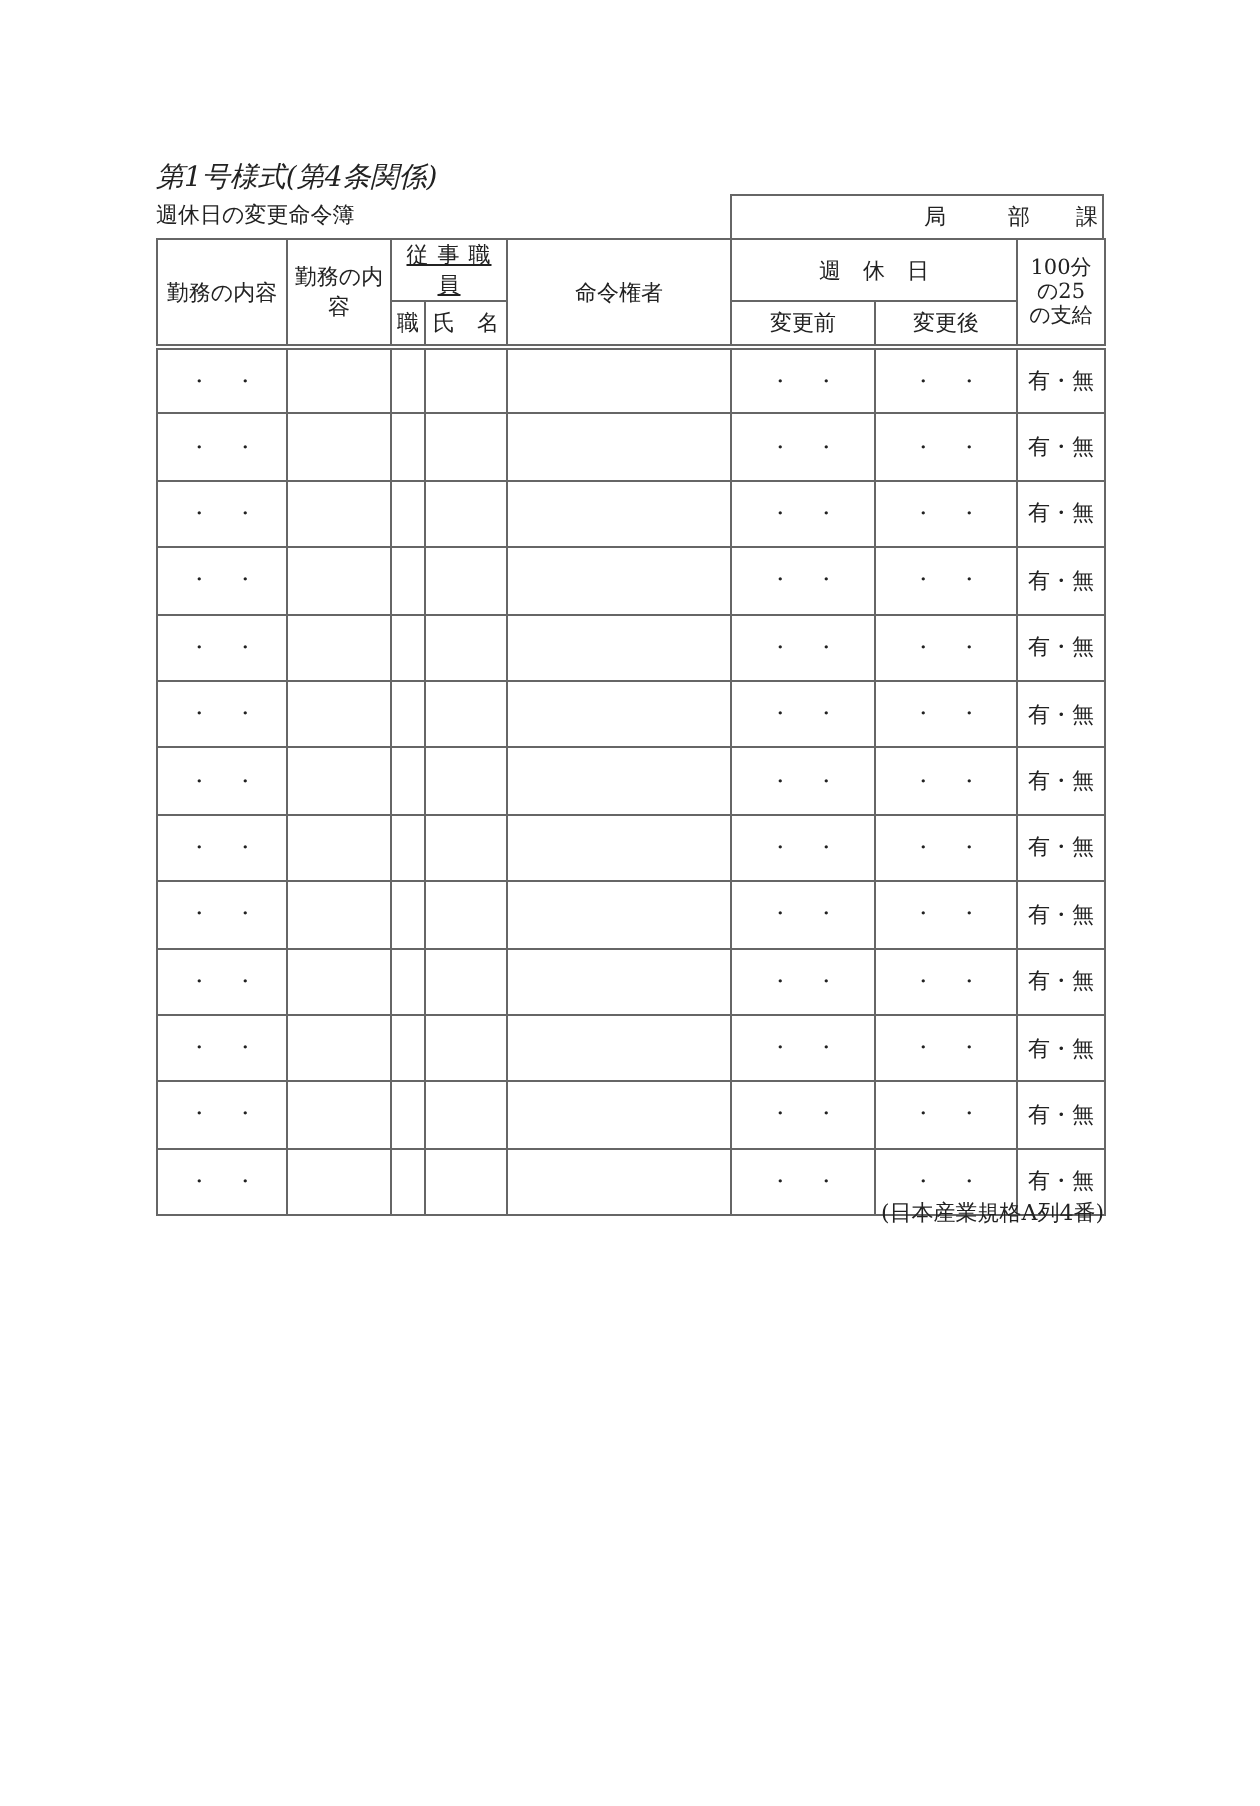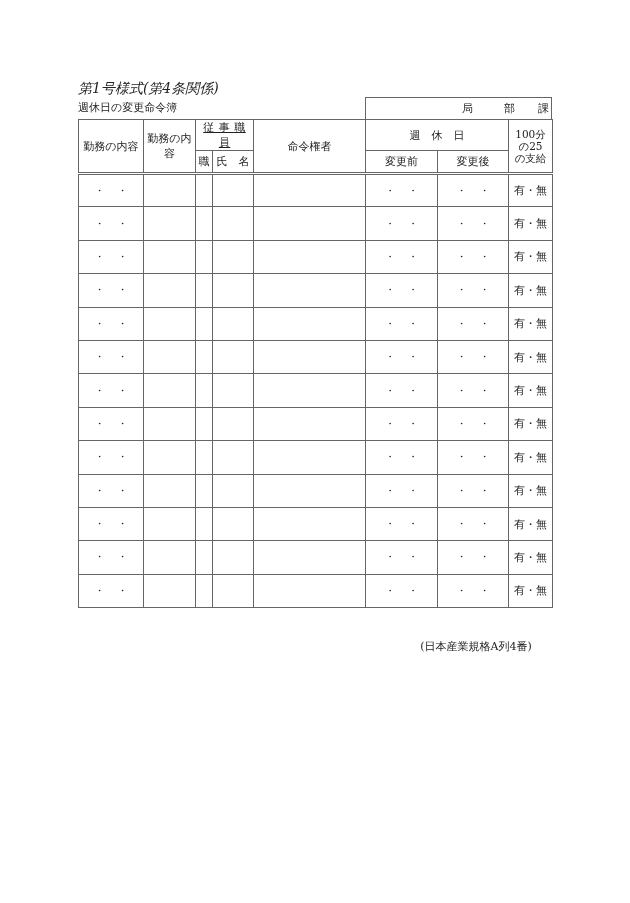--- a/index.html
+++ b/index.html
@@ -42,21 +42,21 @@
   table.ledger thead tr.h1 th { height: 22px; }
   table.ledger thead tr.h2 th { height: 23px; }
   table.ledger thead tr.h2 th { border-bottom: 3px double #666; }
   table.ledger thead tr.h1 th.span2 { border-bottom: 3px double #666; }
   table.ledger tbody td { height: 33.4px; }
   .dots { letter-spacing: 0; word-spacing: 0; }
   .dots i { font-style: normal; display: inline-block; width: 23px; text-align: center; font-size: 10px; }
   .pay-head { font-size: 10.5px; line-height: 12px; }
   .footer-note {
     position: absolute; left: 400px; top: 599px; width: 152px;
-    text-align: center; font-size: 11px; line-height: 16px; margin-top: 40px;
+    text-align: right; font-size: 11px; line-height: 16px;
   }
   .spaced { letter-spacing: 0.5px; text-decoration: underline; }
 </style>
 </head>
 <body>
 
 <div class="form-number">第1号様式(第4条関係)</div>
 <div class="top-title">週休日の変更命令簿</div>
 
 <div class="dept-box">

